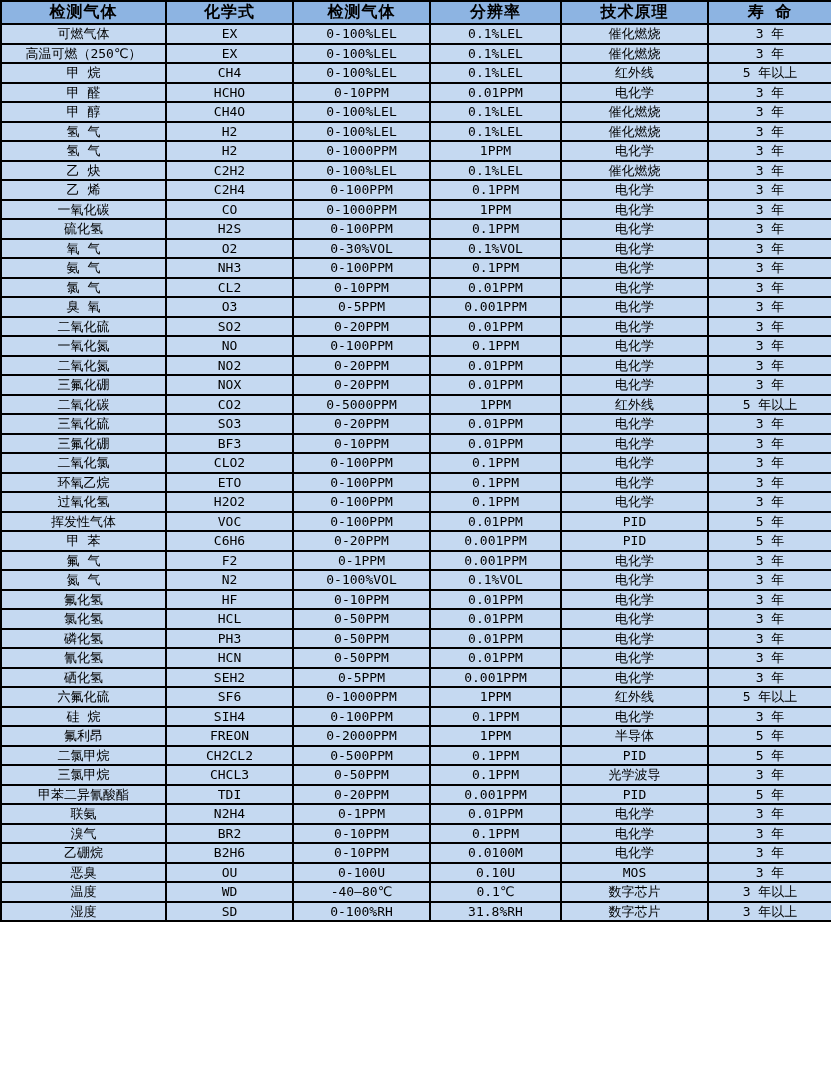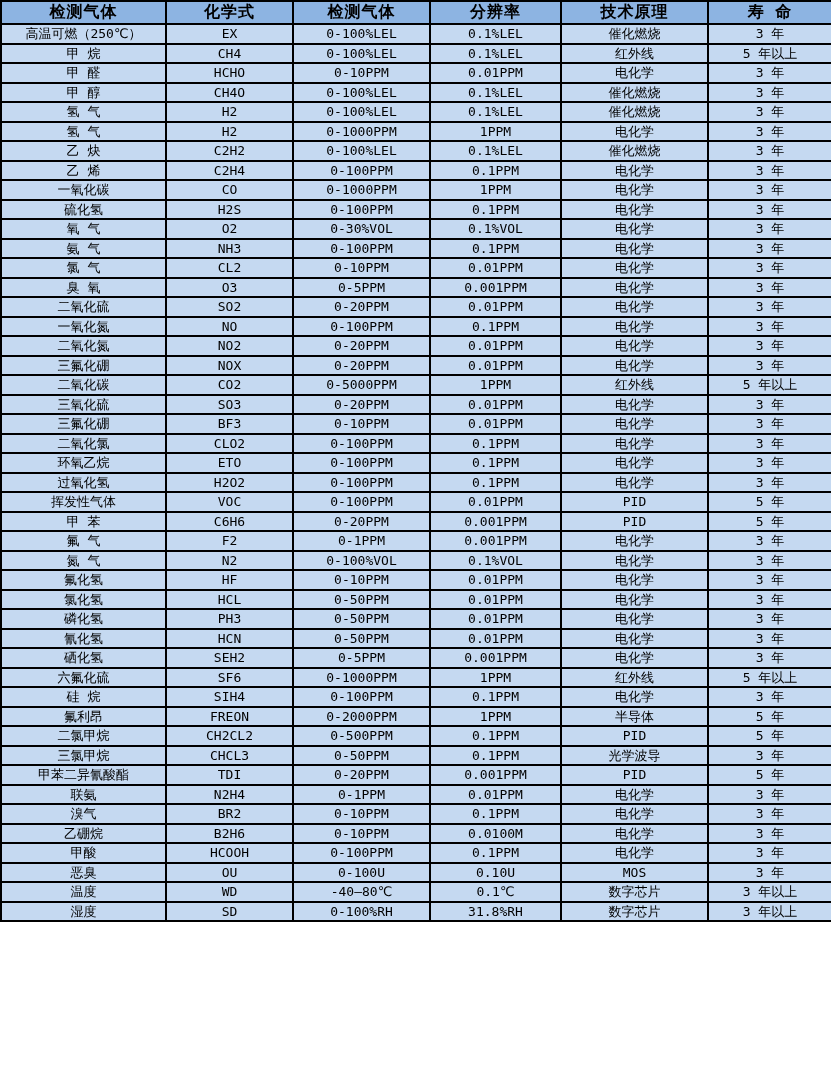--- a/index.html
+++ b/index.html
@@ -65,20 +65,28 @@
           <th>检测气体</th>
           <th>化学式</th>
           <th>检测气体</th>
           <th>分辨率</th>
           <th>技术原理</th>
           <th>寿 命</th>
         </tr>
     </thead>
     <tbody>
         <tr>
+          <td>可燃气体</td>
+          <td>EX</td>
+          <td>0-100%LEL</td>
+          <td>0.1%LEL</td>
+          <td>催化燃烧</td>
+          <td>3 年</td>
+        </tr>
+        <tr>
           <td>高温可燃（250℃）</td>
           <td>EX</td>
           <td>0-100%LEL</td>
           <td>0.1%LEL</td>
           <td>催化燃烧</td>
           <td>3 年</td>
         </tr>
         <tr>
           <td>甲 烷</td>
           <td>CH4</td>
@@ -401,28 +409,20 @@
         </tr>
         <tr>
           <td>乙硼烷</td>
           <td>B2H6</td>
           <td>0-10PPM</td>
           <td>0.0100M</td>
           <td>电化学</td>
           <td>3 年</td>
         </tr>
         <tr>
-          <td>甲酸</td>
-          <td>HCOOH</td>
-          <td>0-100PPM</td>
-          <td>0.1PPM</td>
-          <td>电化学</td>
-          <td>3 年</td>
-        </tr>
-        <tr>
           <td>恶臭</td>
           <td>OU</td>
           <td>0-100U</td>
           <td>0.10U</td>
           <td>MOS</td>
           <td>3 年</td>
         </tr>
         <tr>
           <td>温度</td>
           <td>WD</td>

